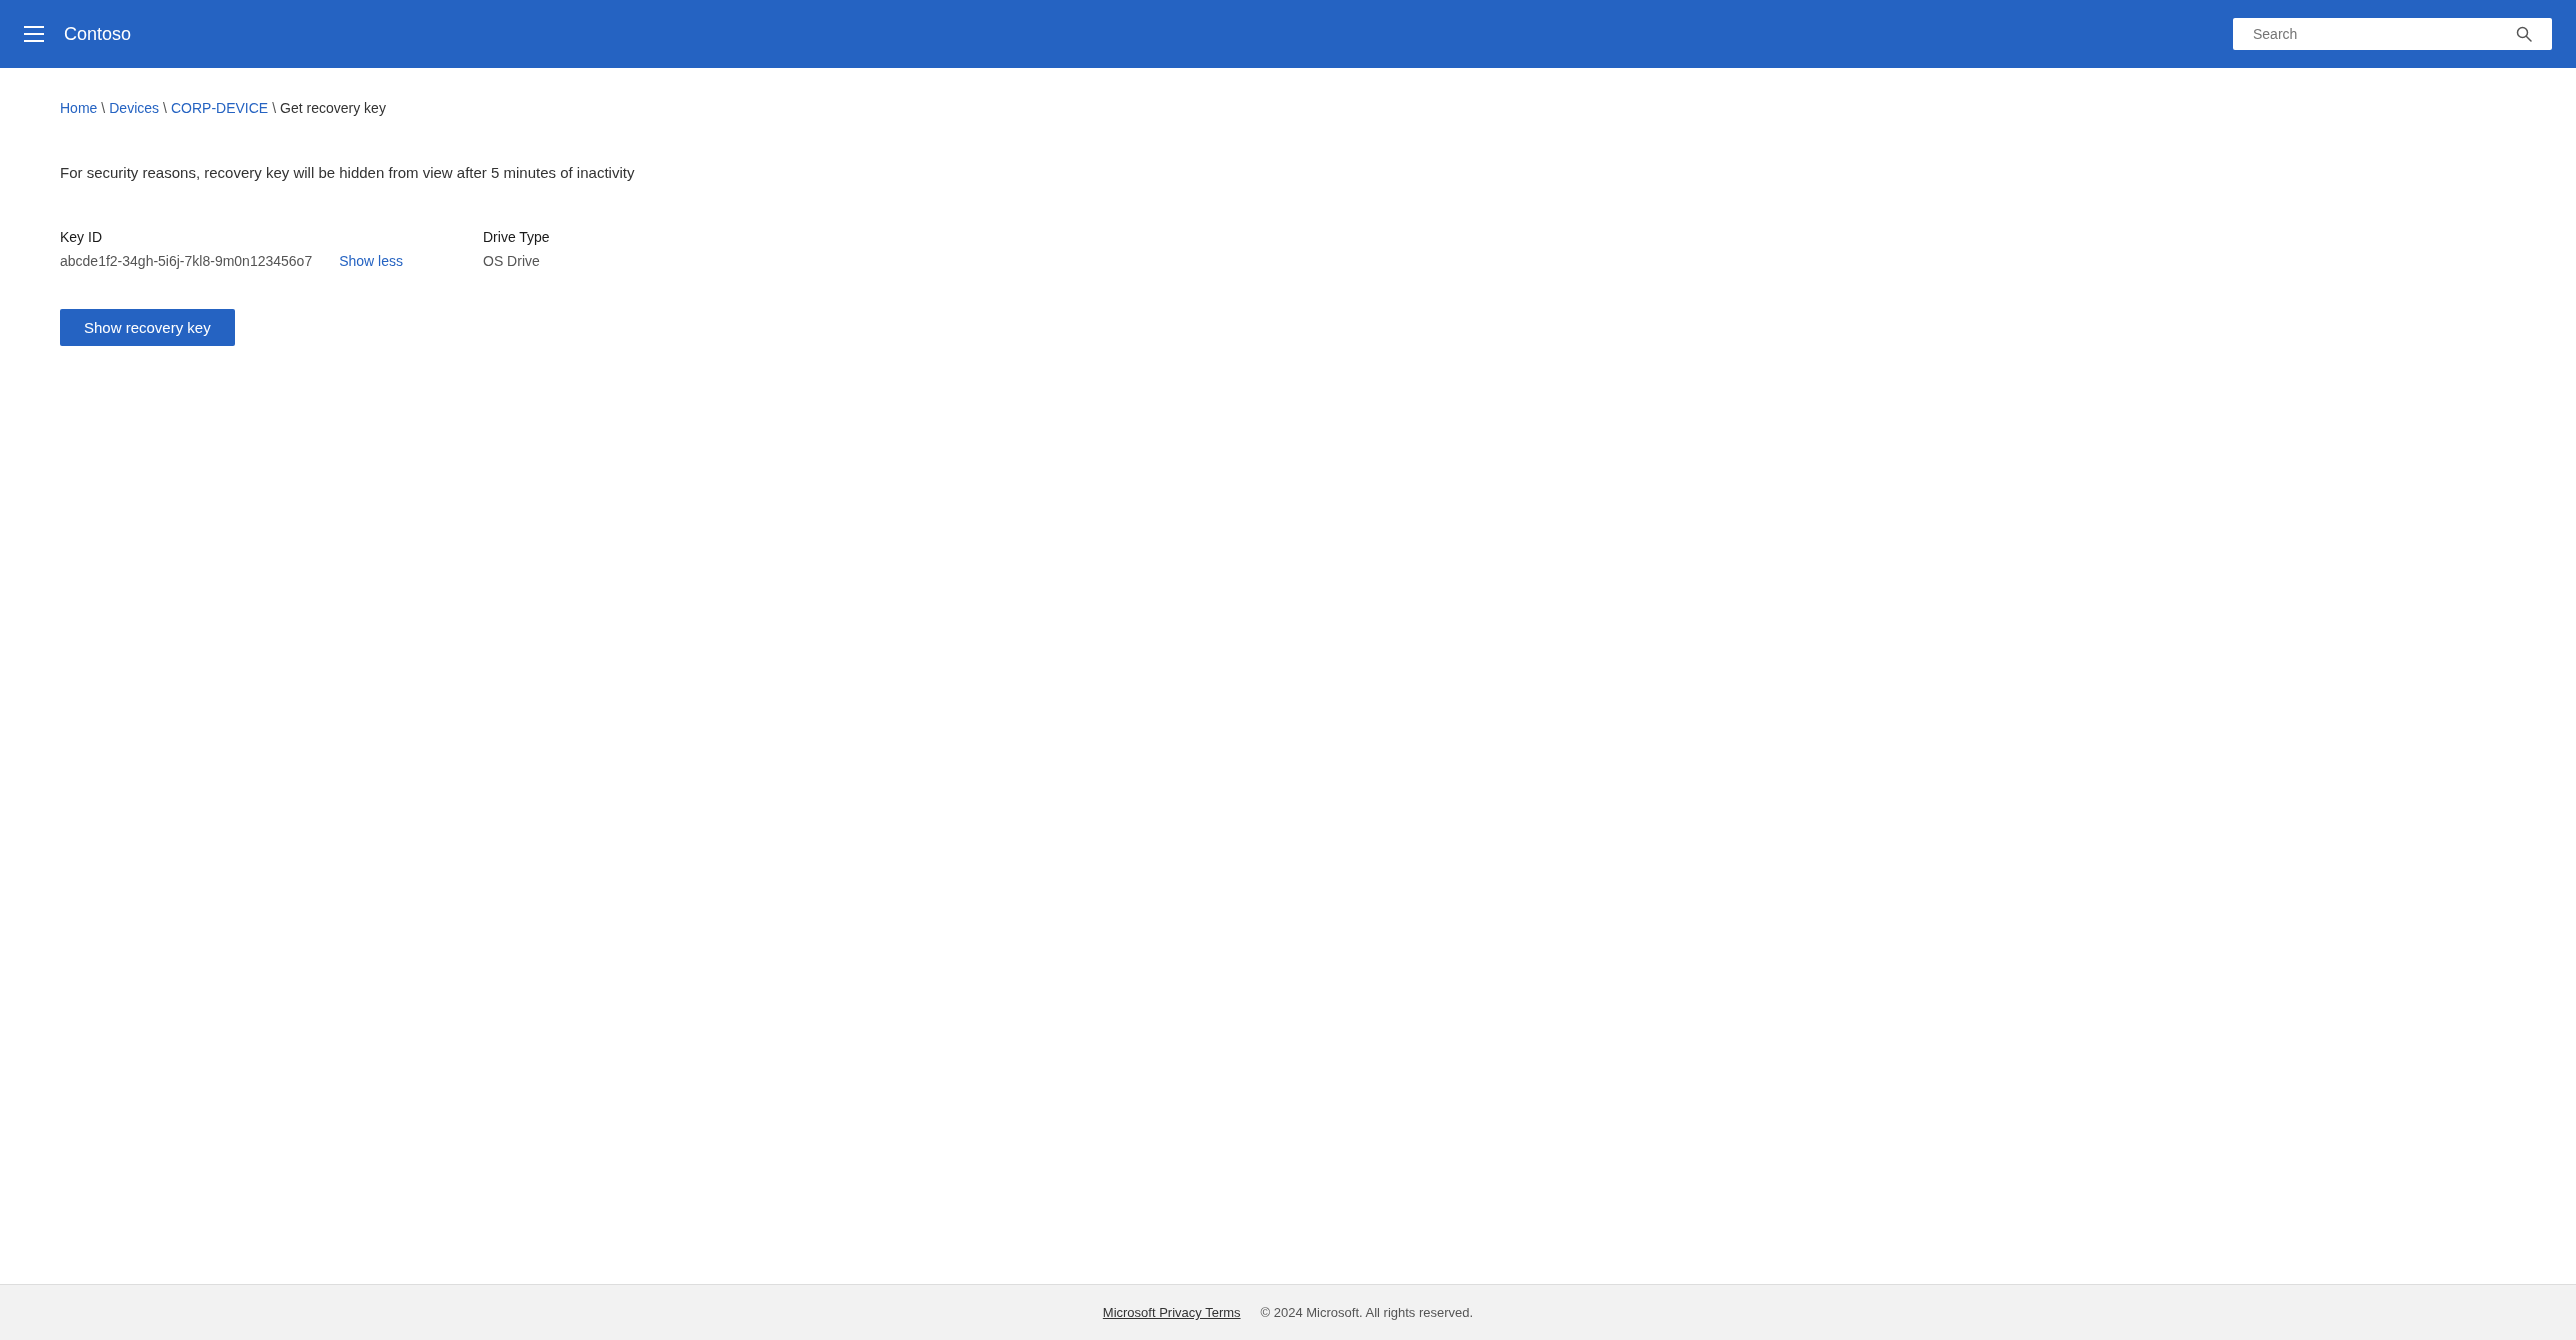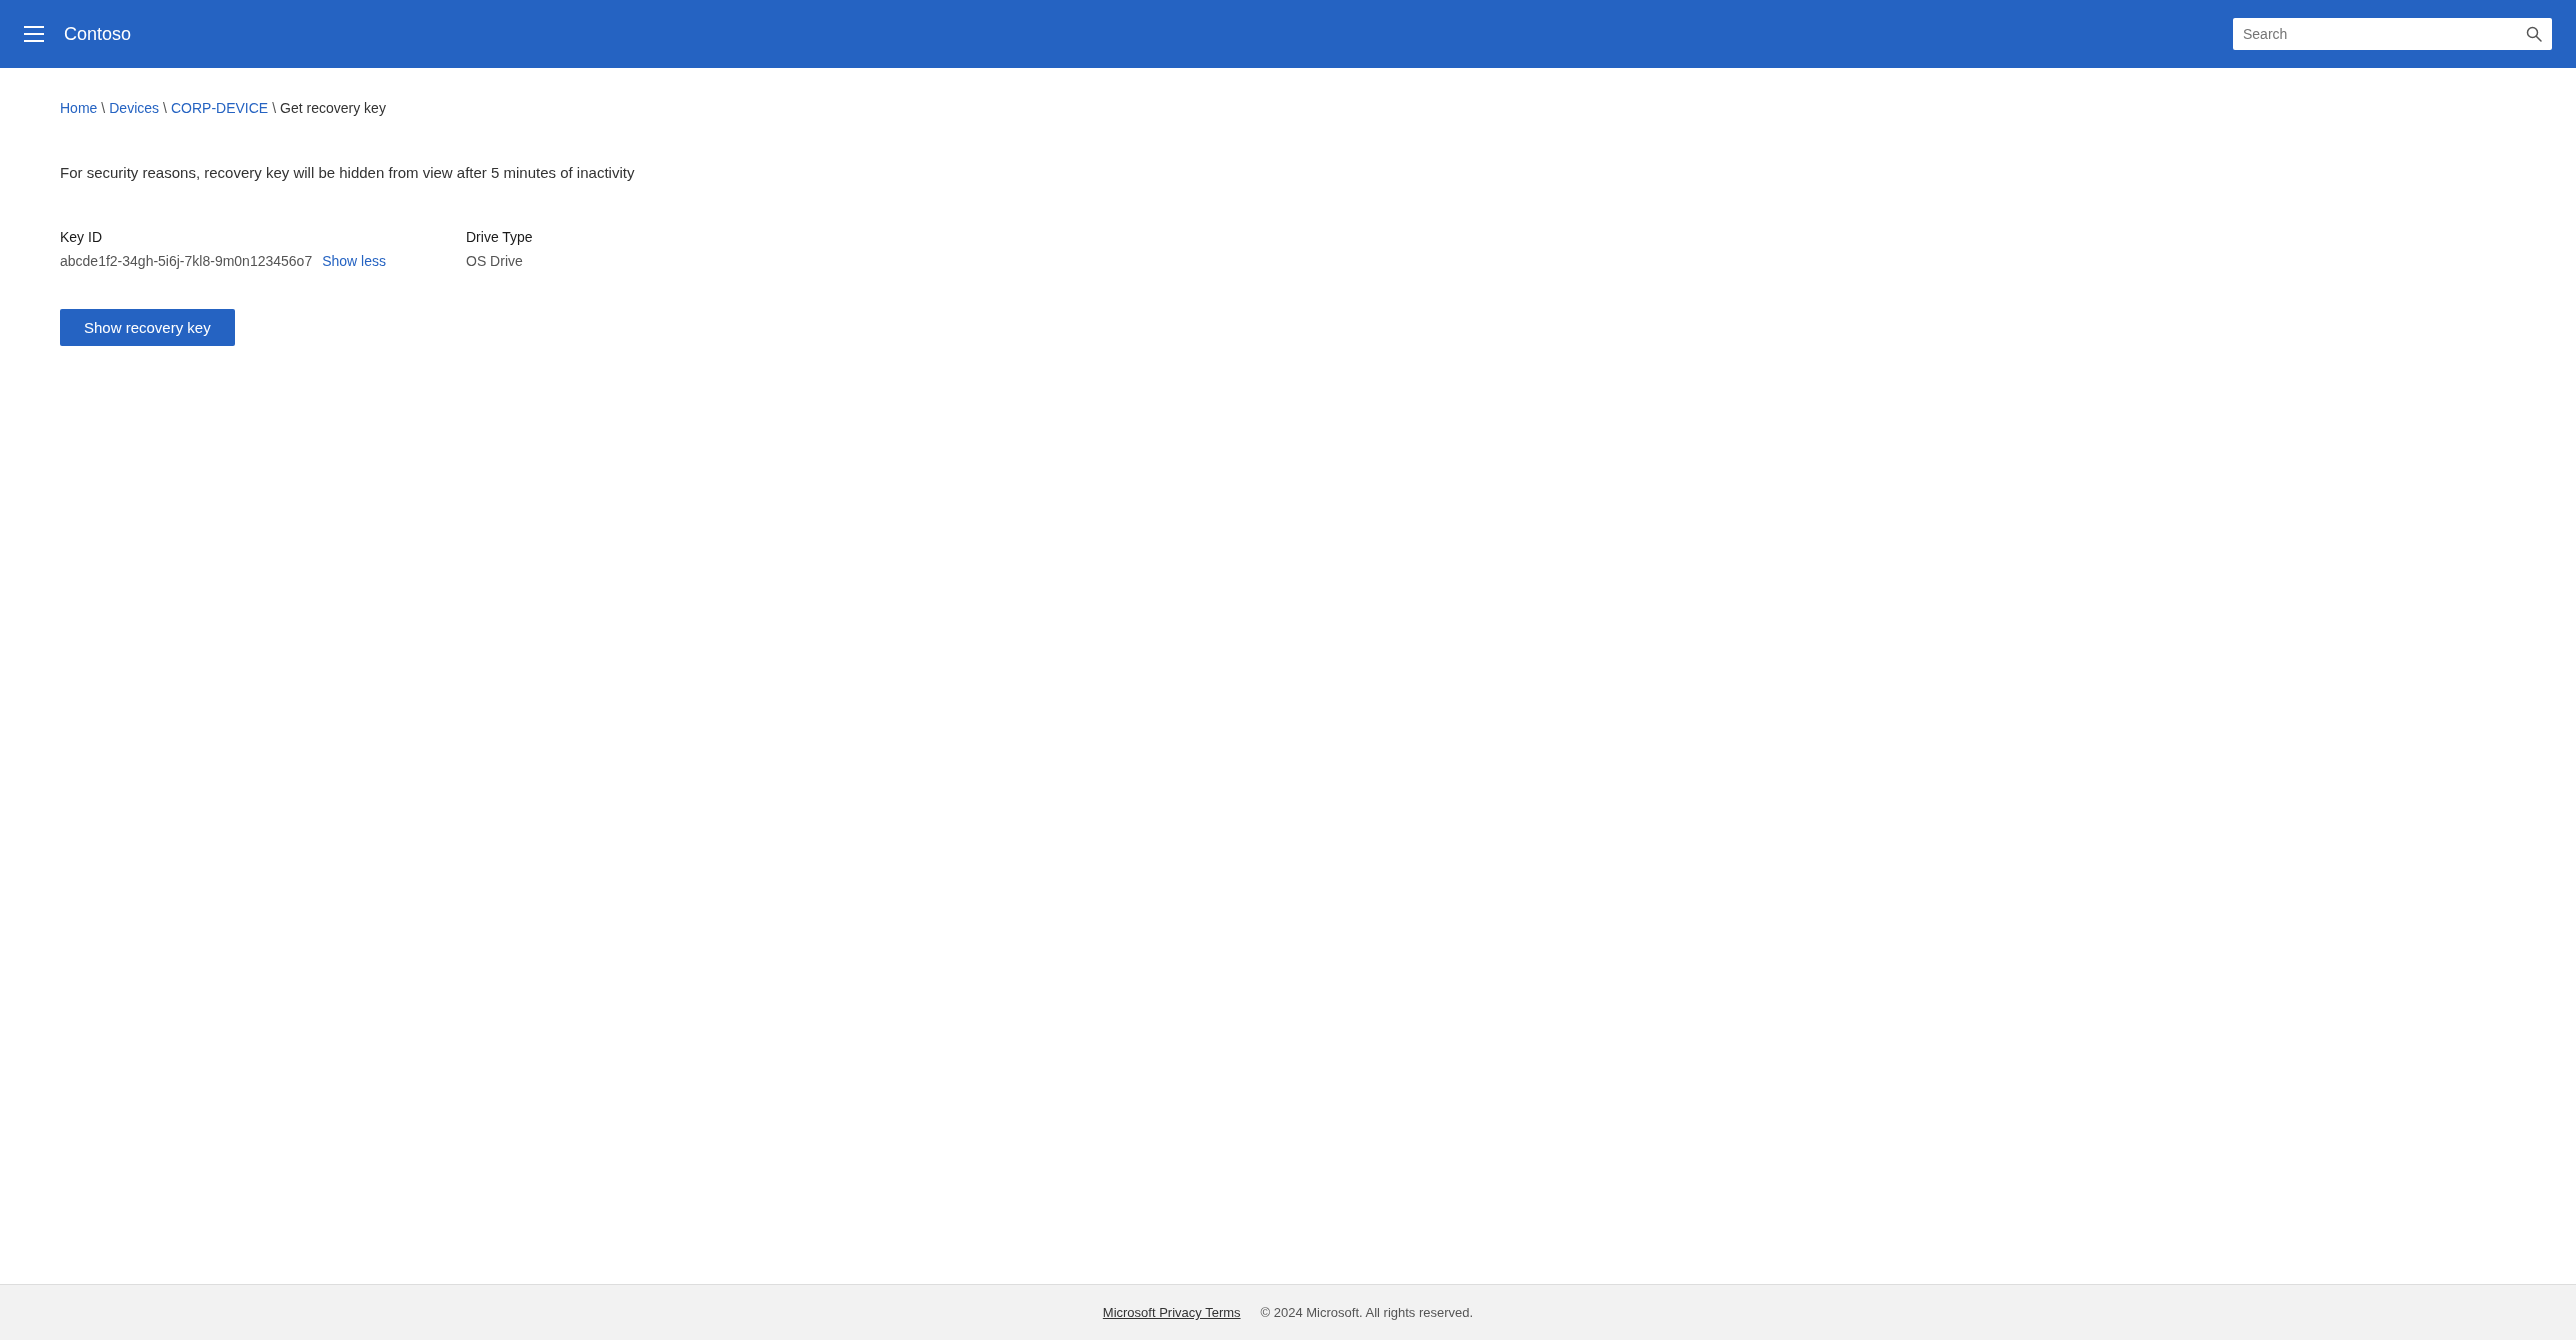--- a/index.html
+++ b/index.html
@@ -49,21 +49,21 @@
     }
 
     .search-box {
       display: flex;
       align-items: center;
       background: #fff;
       border: none;
       border-radius: 2px;
       height: 32px;
       width: 319px;
-      padding: 0 10px;
+      padding: 0 20px;
     }
 
     .search-box input {
       border: none;
       outline: none;
       flex: 1;
       font-size: 14px;
       color: #333;
       background: transparent;
     }
@@ -140,21 +140,21 @@
     }
 
     .detail-value {
       font-size: 14px;
       color: #555;
     }
 
     .key-id-row {
       display: flex;
       align-items: center;
-      gap: 10px;
+      gap: 27px;
       text-align: right;
     }
 
     .show-less-link {
       color: #2563c2;
       text-decoration: none;
       font-size: 14px;
       cursor: pointer;
     }
 

